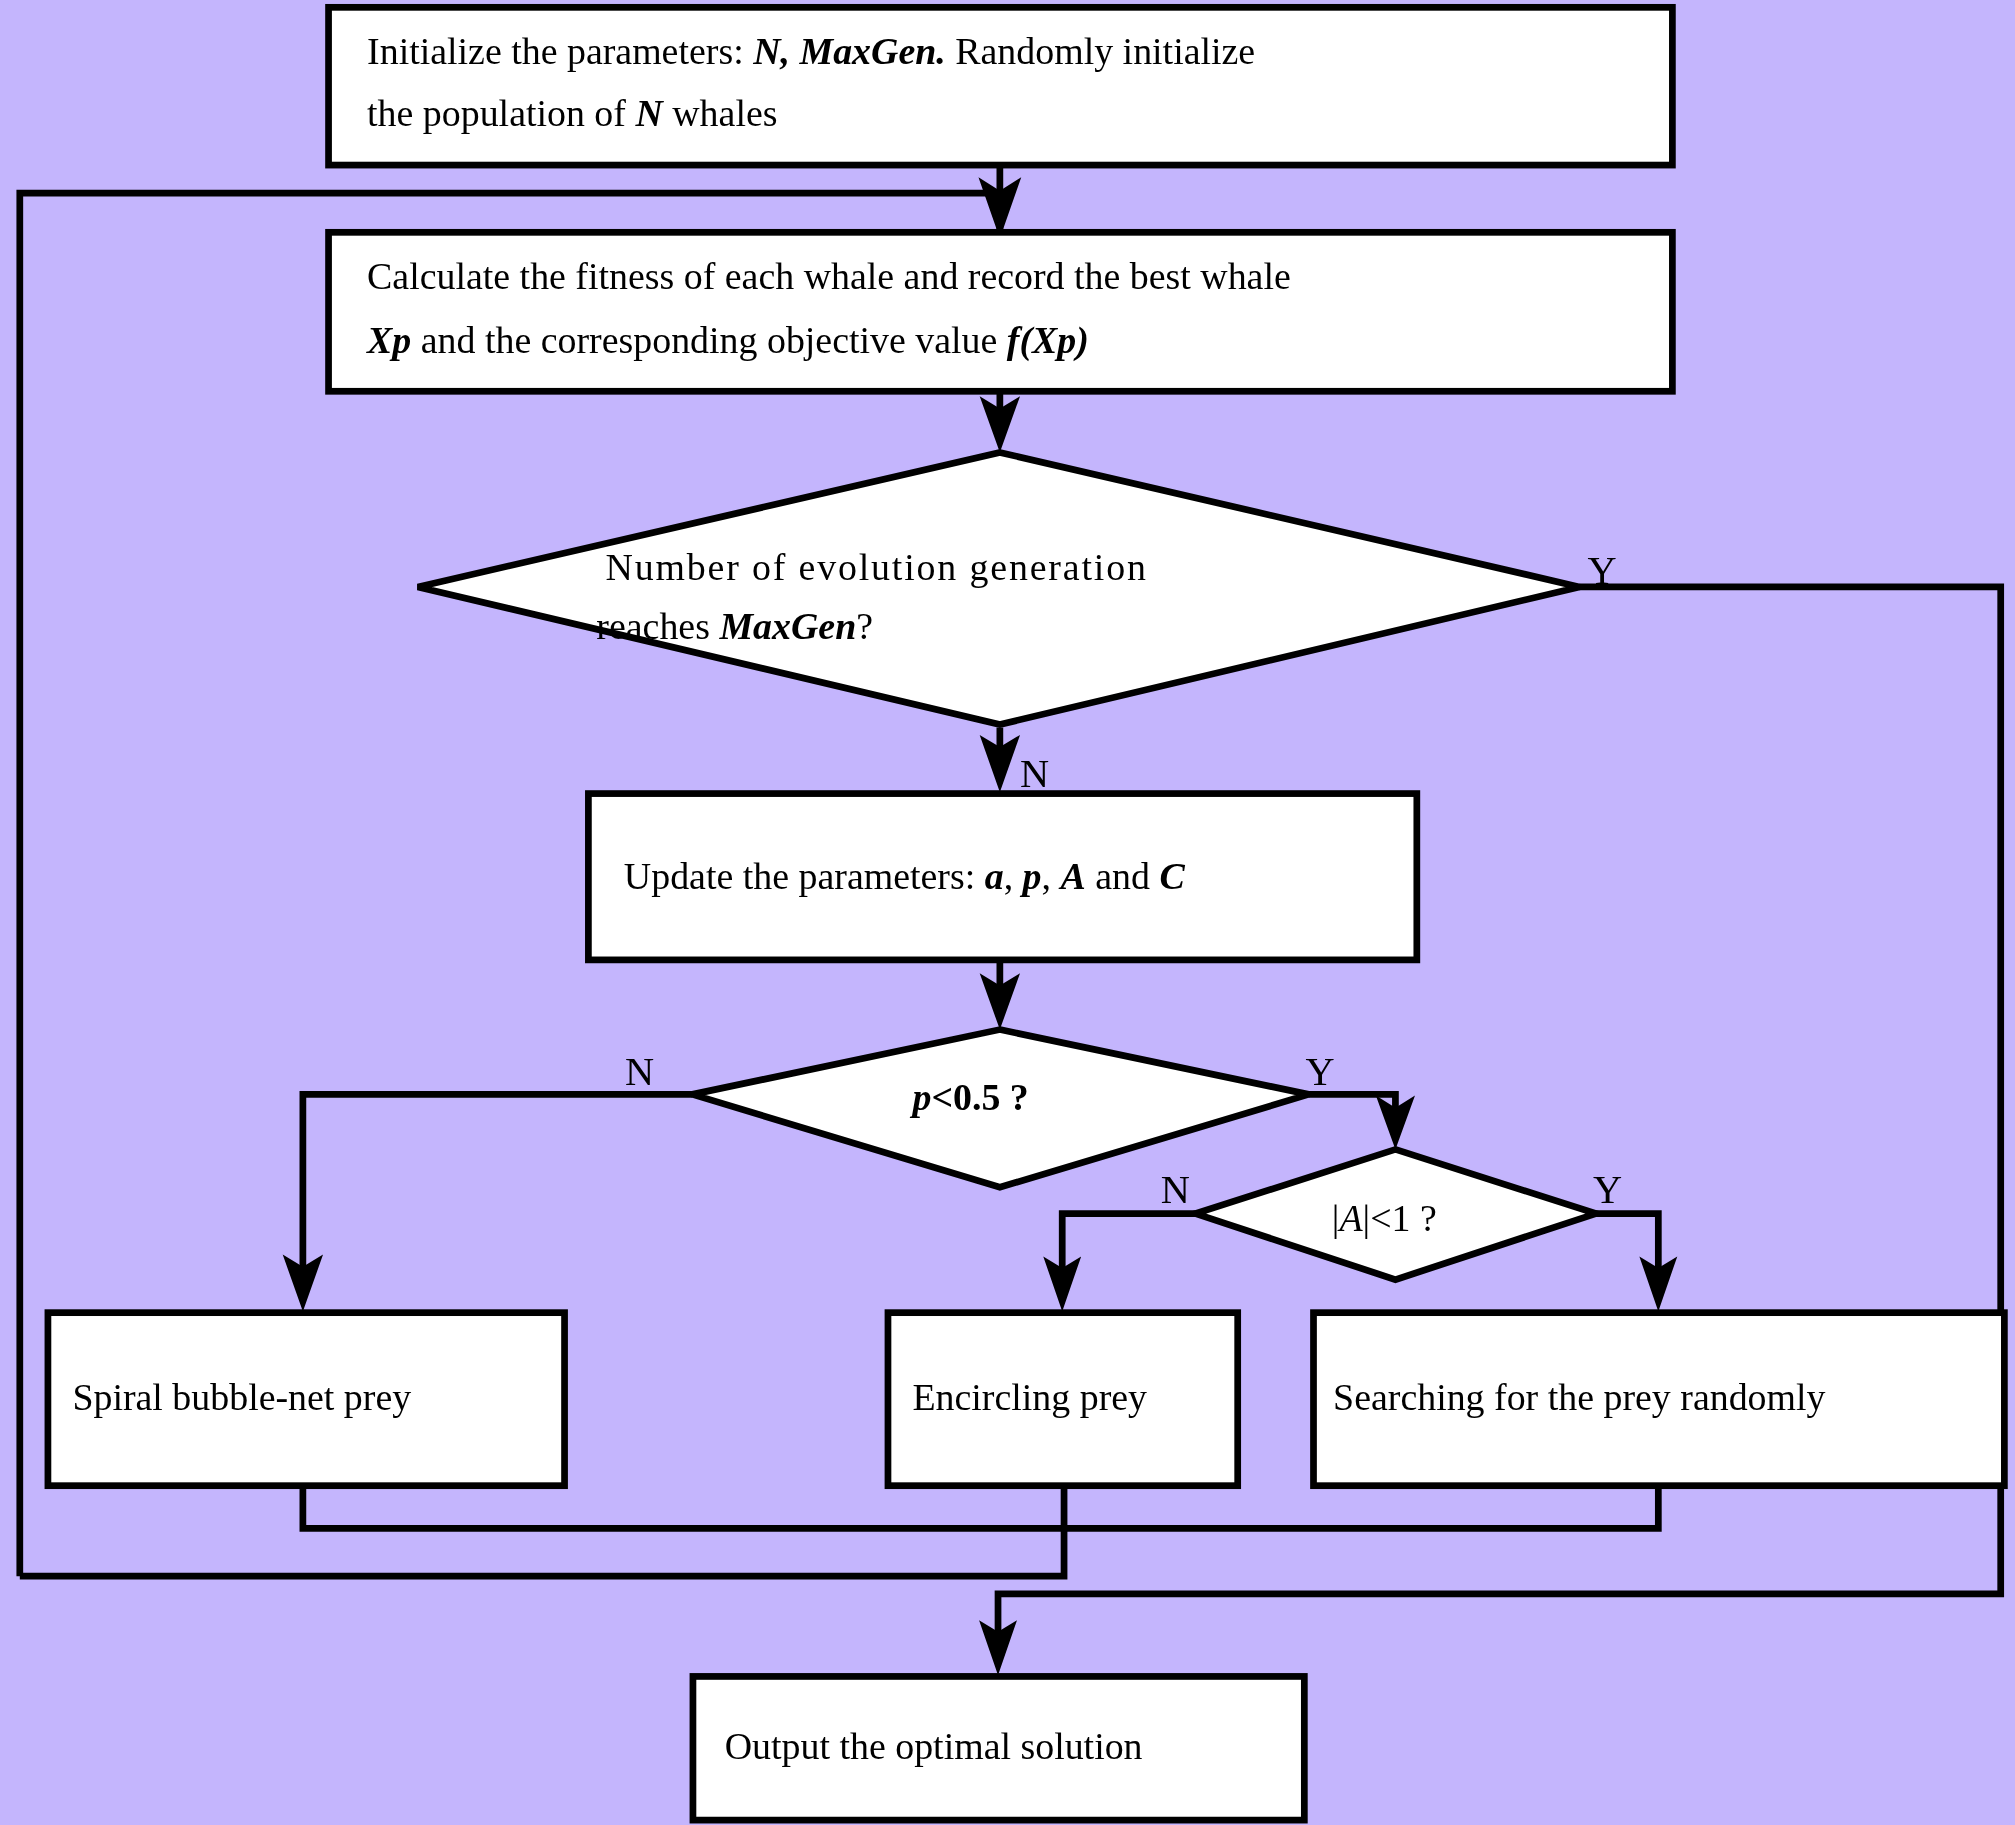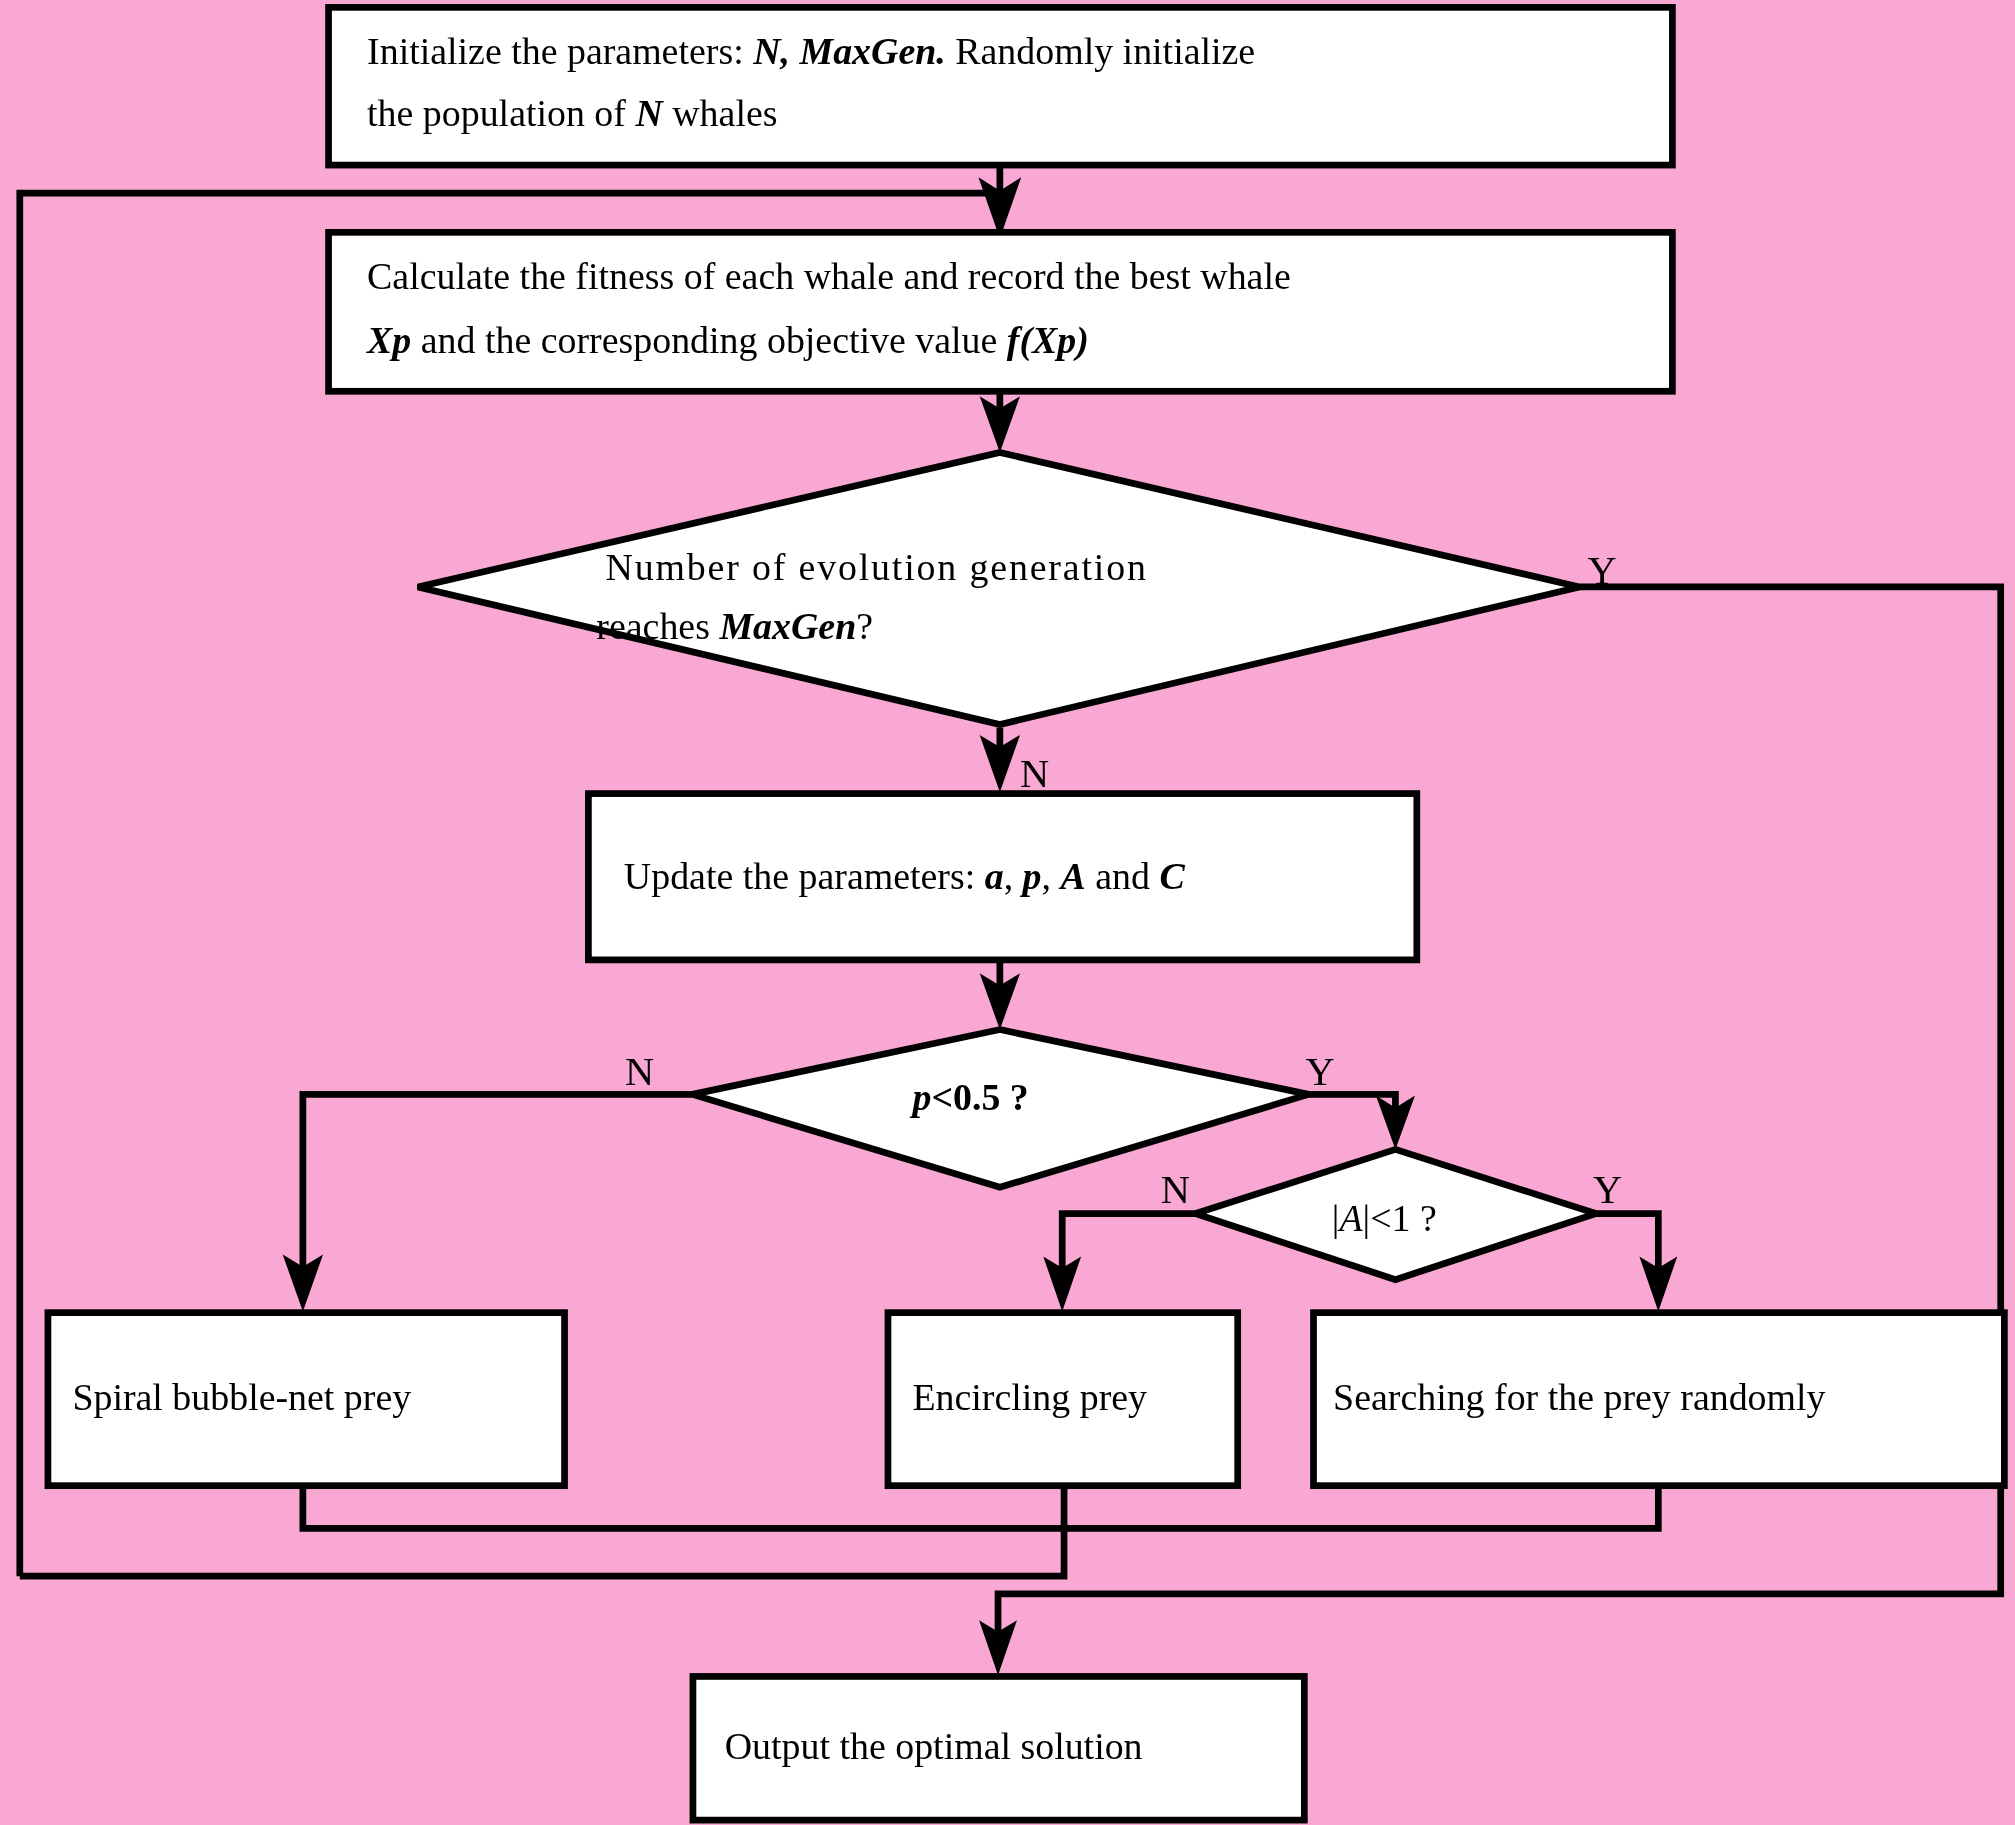--- a/index.html
+++ b/index.html
@@ -4,21 +4,21 @@
 <style>
   html, body {
     margin: 0;
     padding: 0;
     background: #ffffff;
   }
   #canvas-wrap {
     position: relative;
     width: 2015px;
     height: 1825px;
-    background: #f9a8d4;
+    background: #c4b5fd;
     overflow: hidden;
   }
   svg#flow {
     display: block;
     width: 2015px;
     height: 1825px;
   }
   .node-rect {
     fill: #ffffff;
     stroke: #000000;

